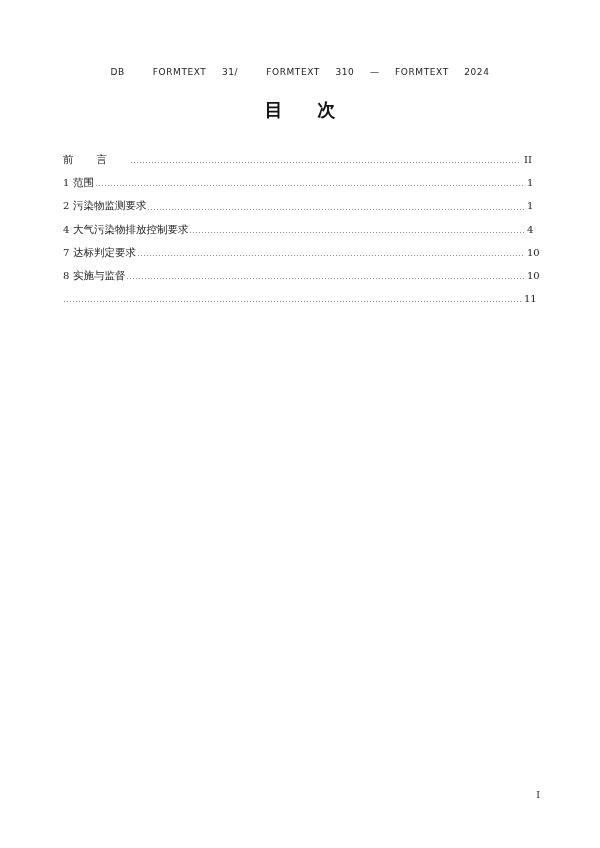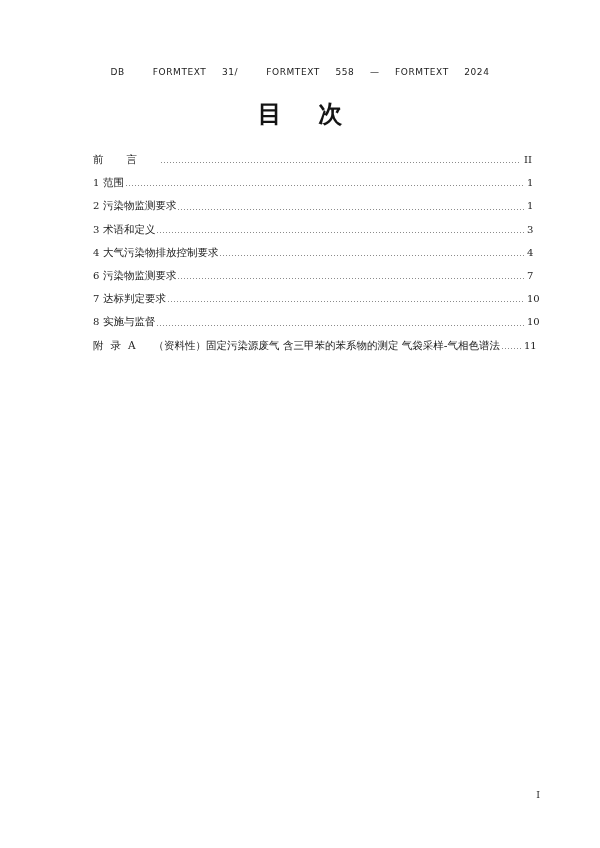--- a/index.html
+++ b/index.html
@@ -37,21 +37,21 @@
   .doc-header .seg { margin: 0 6px; }
   .doc-header .gap { display: inline-block; width: 9px; }
 
   
   .toc-title {
     position: absolute;
     top: 98px;
     left: 0;
     right: 0;
     text-align: center;
-    font-size: 24px;
+    font-size: 18px;
     font-weight: 700;
     letter-spacing: 14px;
     text-indent: 14px;
     color: #141414;
     font-family: "DejaVu Serif", "Liberation Serif", serif;
   }
 
   
   .toc {
     position: absolute;
@@ -63,21 +63,20 @@
     display: flex;
     align-items: baseline;
     font-size: 10.5px;
     line-height: 23.2px;
     color: #1c1c1c;
     white-space: nowrap;
   }
   .toc-row .label {
     flex: 0 0 auto;
     padding-right: 1px;
-    margin-left: 30px;
   }
   .toc-row .leader {
     flex: 1 1 auto;
     overflow: hidden;
     min-width: 6px;
     position: relative;
     height: 1px;
     margin: 0 1px 0 0;
     align-self: center;
     top: 3px;
@@ -147,21 +146,21 @@
 
 <div class="page">
 
   <div class="doc-header">
     <span class="seg">DB</span>
     <span class="gap"></span>
     <span class="seg">FORMTEXT</span>
     <span class="seg">31/</span>
     <span class="gap"></span>
     <span class="seg">FORMTEXT</span>
-    <span class="seg">558</span>
+    <span class="seg">310</span>
     <span class="seg">—</span>
     <span class="seg">FORMTEXT</span>
     <span class="seg">2024</span>
   </div>
 
   <div class="toc-title">目 次</div>
 
   <div class="toc">
 
     <div class="toc-row front">
@@ -176,53 +175,42 @@
       <span class="leader"></span>
       <span class="pageno">1</span>
     </div>
 
     <div class="toc-row clause">
       <span class="label"><span class="num">2</span><span>污染物监测要求</span></span>
       <span class="leader"></span>
       <span class="pageno">1</span>
     </div>
 
-    <div class="toc-row clause">
-      <span class="label"><span class="num">3</span><span>术语和定义</span></span>
-      <span class="leader"></span>
-      <span class="pageno">3</span>
-    </div>
 
     <div class="toc-row clause">
       <span class="label"><span class="num">4</span><span>大气污染物排放控制要求</span></span>
       <span class="leader"></span>
       <span class="pageno">4</span>
     </div>
 
 
-    <div class="toc-row clause">
-      <span class="label"><span class="num">6</span><span>污染物监测要求</span></span>
-      <span class="leader"></span>
-      <span class="pageno">7</span>
-    </div>
 
     <div class="toc-row clause">
       <span class="label"><span class="num">7</span><span>达标判定要求</span></span>
       <span class="leader"></span>
       <span class="pageno">10</span>
     </div>
 
     <div class="toc-row clause">
       <span class="label"><span class="num">8</span><span>实施与监督</span></span>
       <span class="leader"></span>
       <span class="pageno">10</span>
     </div>
 
     <div class="toc-row annex">
-      <span class="label"><span class="ax">附录</span><span class="axletter">A</span><span class="sp"></span><span>（资料性）</span><span>固定污染源废气  含三甲苯的苯系物的测定  气袋采样-气相色谱法</span></span>
       <span class="leader"></span>
       <span class="pageno">11</span>
     </div>
 
 
   </div>
 
   <div class="doc-footer">I</div>
 
 </div>

